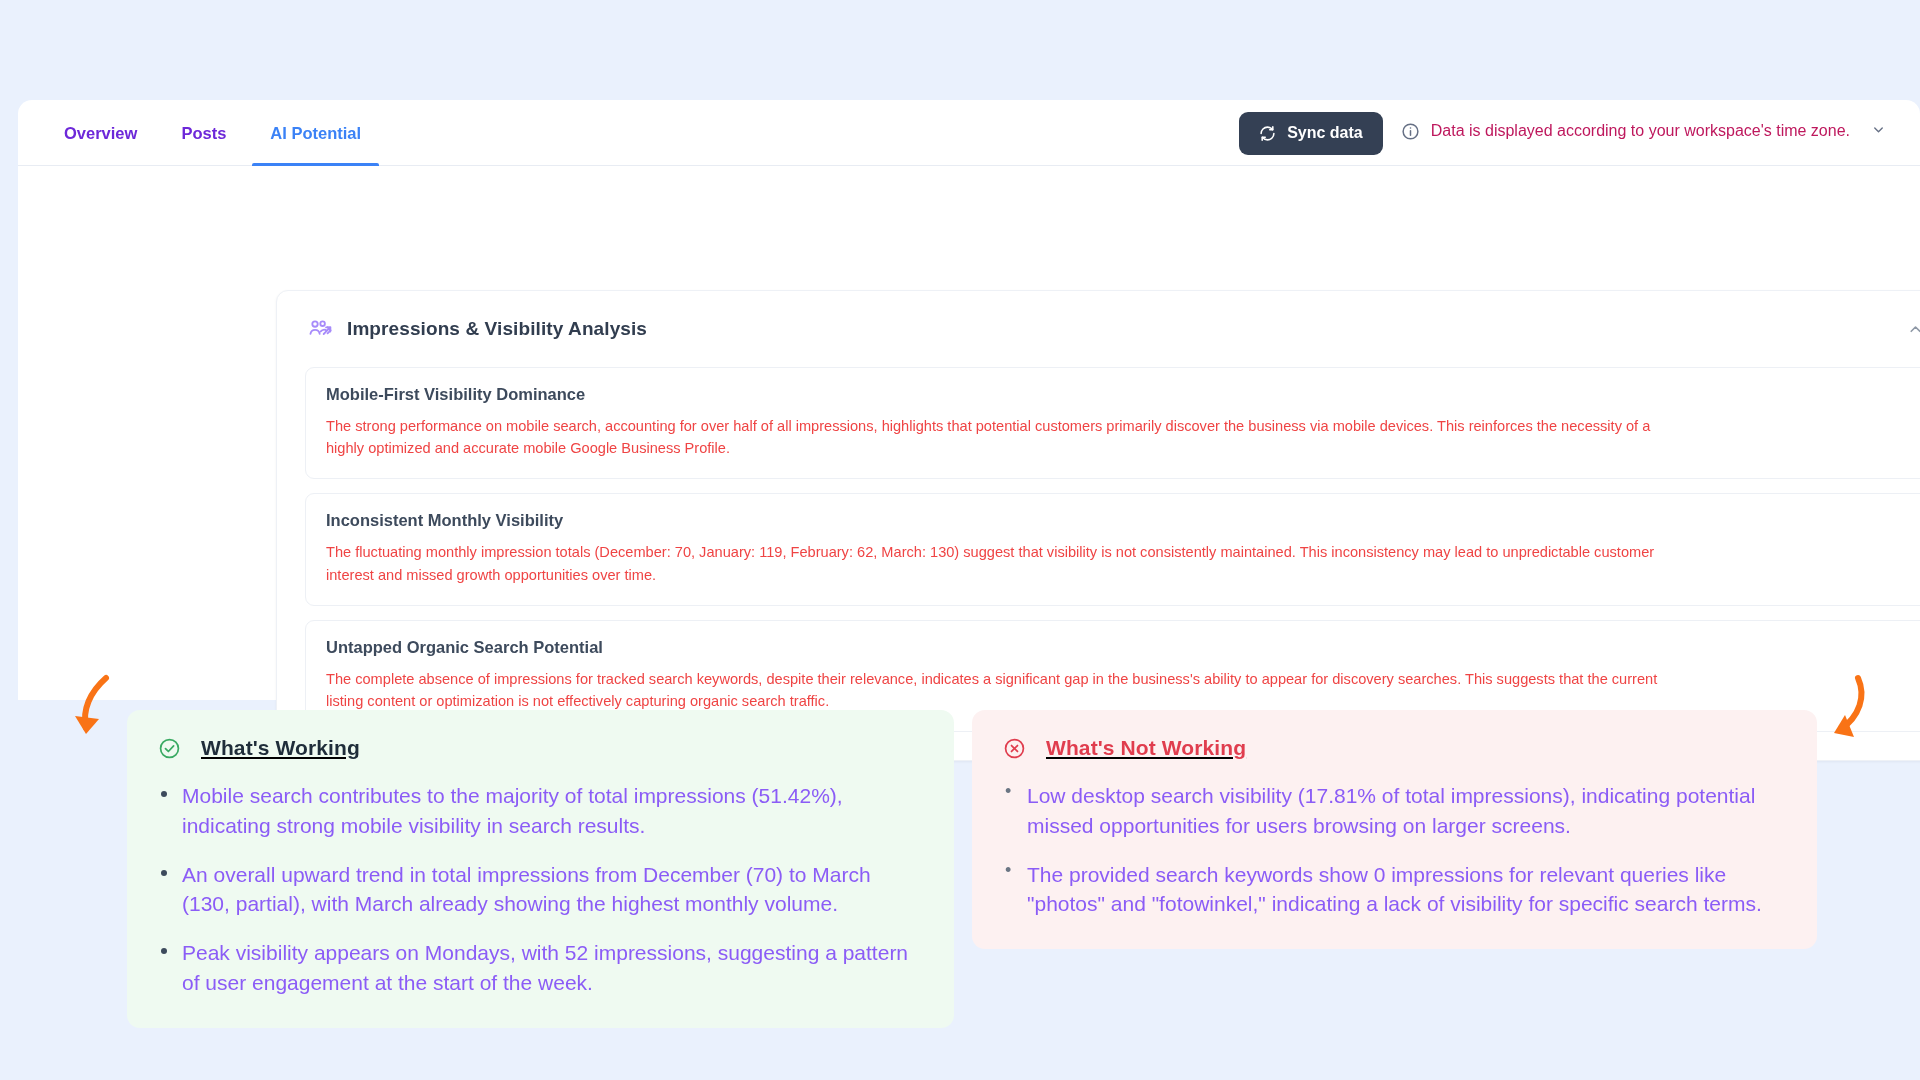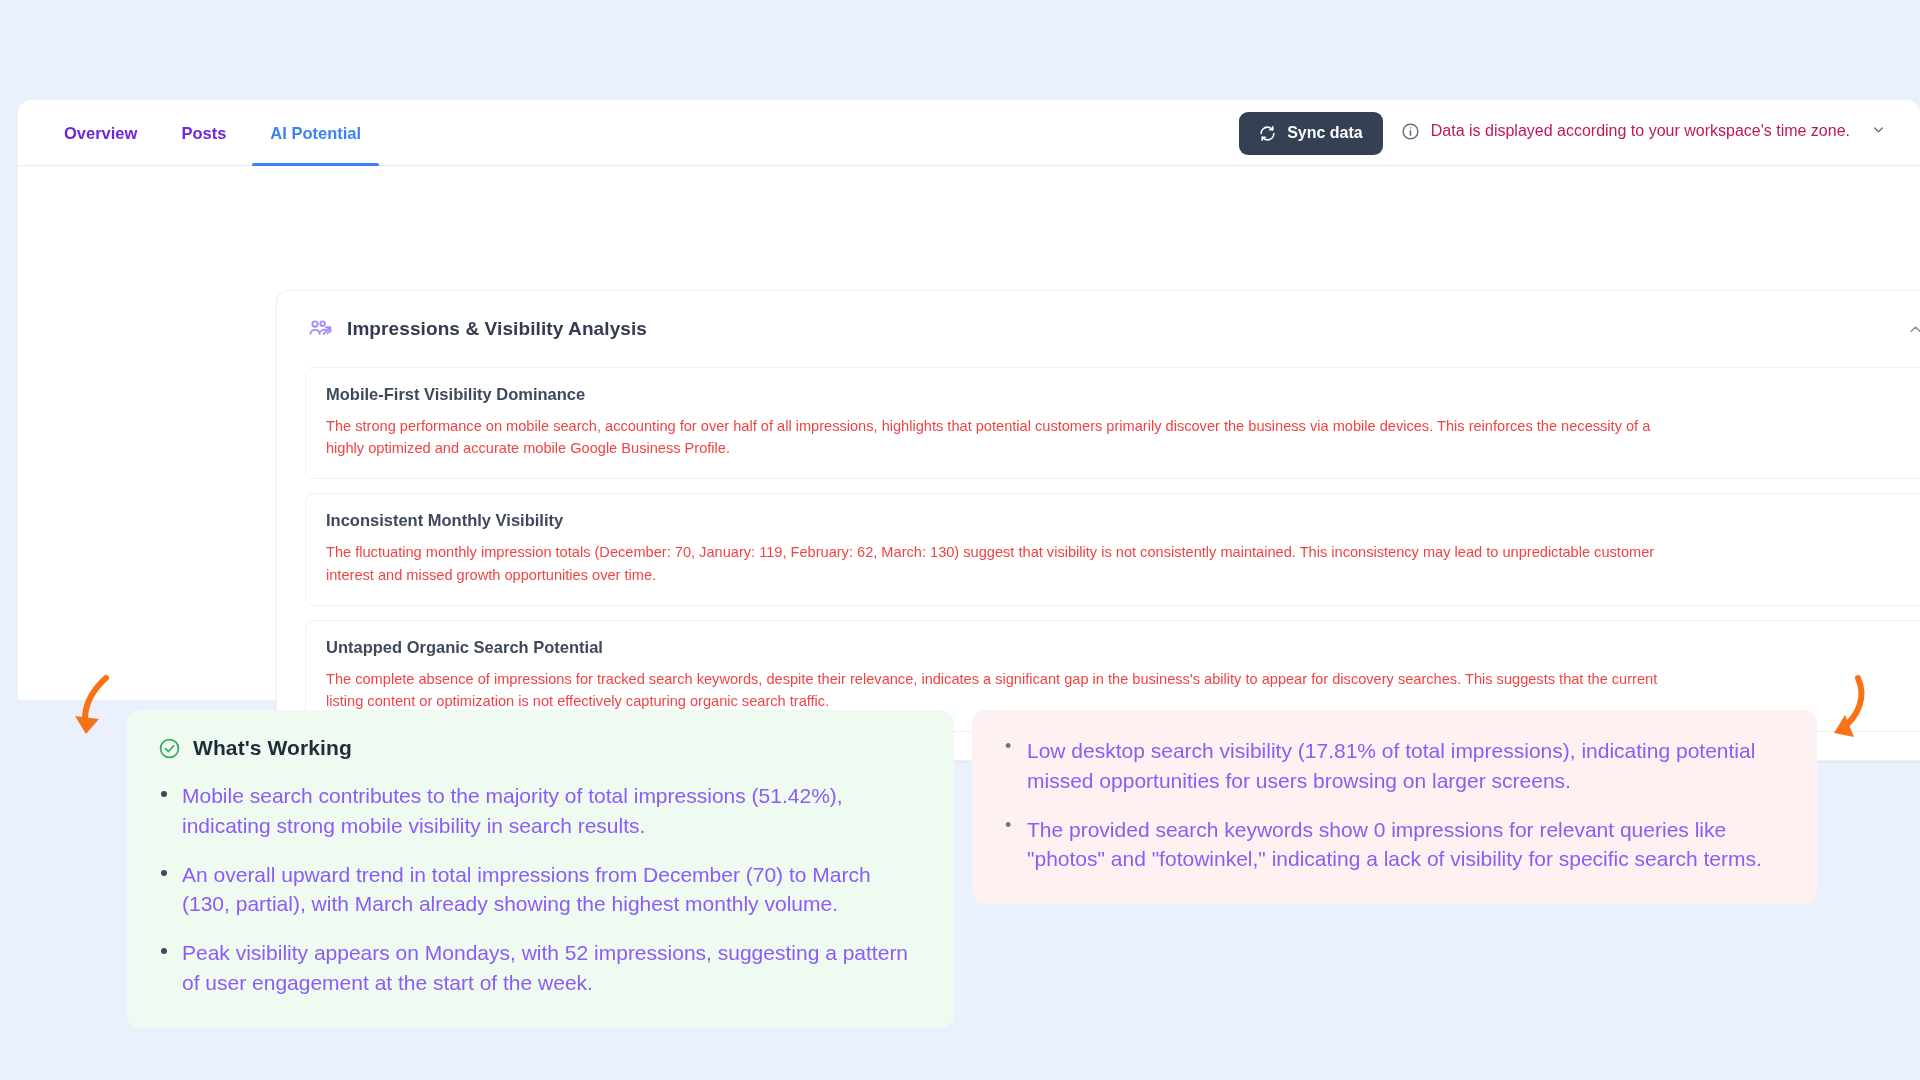--- a/index.html
+++ b/index.html
@@ -118,22 +118,23 @@
   .summary {
     position: absolute;
     top: 710px;
     border-radius: 13px;
     padding: 26px 30px 30px 30px;
   }
   .summary.good { left: 127px; width: 827px; background: #effaf1; }
   .summary.bad  { left: 972px; width: 845px; background: #fdf1f1; }
 
   .sum-head {
-    display: flex; align-items: center; gap: 12px;
+    display: flex; align-items: center; gap: 20px;
     margin-bottom: 21px;
+    text-decoration: underline;
   }
   .sum-head .badge { width: 24px; height: 24px; flex: 0 0 24px; display:flex; align-items:center; justify-content:center; }
   .sum-title { font-size: 21px; font-weight: bold; letter-spacing: .1px; }
   .summary.good .sum-title { color: #1f2d3a; }
   .summary.bad .sum-title { color: #e03d4e; }
 
   .sum-list { list-style: none; }
   .sum-list li {
     position: relative;
     padding-left: 25px;
@@ -260,20 +261,30 @@
       <span class="sum-title">What's Working</span>
     </div>
     <ul class="sum-list">
       <li>Mobile search contributes to the majority of total impressions (51.42%), indicating strong mobile visibility in search results.</li>
       <li>An overall upward trend in total impressions from December (70) to March (130, partial), with March already showing the highest monthly volume.</li>
       <li>Peak visibility appears on Mondays, with 52 impressions, suggesting a pattern of user engagement at the start of the week.</li>
     </ul>
   </div>
 
   <div class="summary bad">
+    <div class="sum-head">
+      <span class="badge">
+        <svg width="23" height="23" viewBox="0 0 24 24" fill="none" stroke="#e03d4e" stroke-width="1.8" stroke-linecap="round" stroke-linejoin="round">
+          <circle cx="12" cy="12" r="9.3"></circle>
+          <line x1="8.9" y1="8.9" x2="15.1" y2="15.1"></line>
+          <line x1="15.1" y1="8.9" x2="8.9" y2="15.1"></line>
+        </svg>
+      </span>
+      <span class="sum-title">What's Not Working</span>
+    </div>
     <ul class="sum-list">
       <li>Low desktop search visibility (17.81% of total impressions), indicating potential missed opportunities for users browsing on larger screens.</li>
       <li>The provided search keywords show 0 impressions for relevant queries like "photos" and "fotowinkel," indicating a lack of visibility for specific search terms.</li>
     </ul>
   </div>
 
   <div class="arrow left">
     <svg width="72" height="74" viewBox="0 0 72 74" fill="none">
       <path d="M44 6 C 28 20, 20 38, 24 56" stroke="#f97316" stroke-width="6" stroke-linecap="round"></path>
       <path d="M24 62 L 13 44 L 37 47 Z" fill="#f97316"></path>

